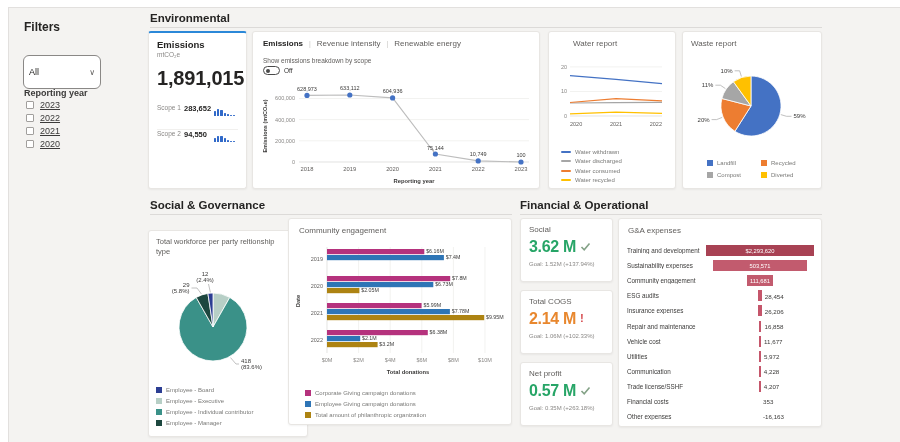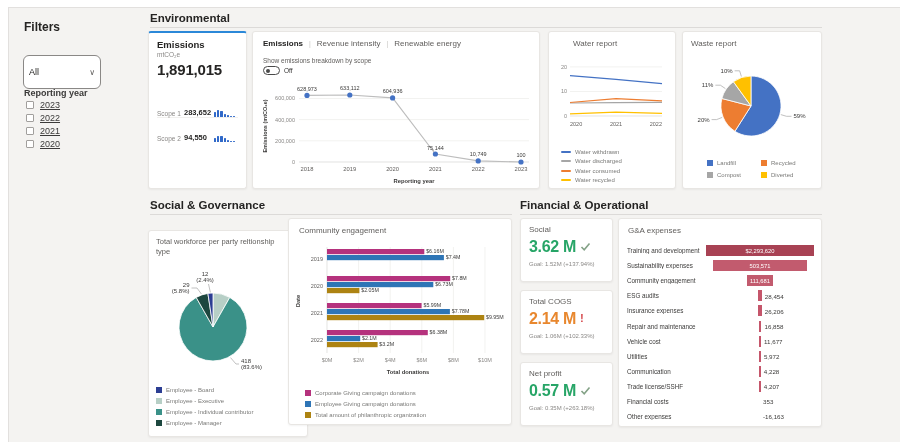--- a/index.html
+++ b/index.html
@@ -21,23 +21,23 @@
 #loc-select .chev{font-size:8px;color:#605e5c}
 #repyear-label{left:24px;top:88px;font-size:9px;font-weight:700;color:#3b3a39}
 #years{left:26px;top:100px;display:flex;flex-direction:column;gap:3px}
 .year-row{display:flex;align-items:center;gap:6px;height:10px}
 .cb{width:8px;height:8px;border:1px solid #a19f9d;border-radius:1px;background:#fff;display:inline-block}
 .year-label{font-size:9px;color:#3b3a39;text-decoration:underline}
 
 #card-ekpi{left:148px;top:31px;width:99px;height:158px;border-top:2px solid #2b88d8;padding:6px 8px}
 #card-ekpi .title{font-size:9.5px;font-weight:600}
 #card-ekpi .unit{font-size:6.5px;color:#8a8886;margin-top:1px}
-#card-ekpi .total{font-size:15px;font-weight:700;letter-spacing:-.2px;margin-top:3px}
+#card-ekpi .total{font-size:20px;font-weight:700;letter-spacing:-.2px;margin-top:9px}
 #scopes{margin-top:14px}
-.scope-row{display:flex;align-items:flex-end;height:25px}
+.scope-row{display:flex;align-items:flex-start;height:25px}
 .scope-row.bt{border-top:1px solid #f1f0ee}
 .scope-name{font-size:6.5px;color:#8a8886;width:27px}
 .scope-val{font-size:7.5px;font-weight:700;flex:1}
 .spark{display:flex;align-items:flex-end;gap:1px;width:24px;height:12px}
 .spark i{width:2.2px;display:block;border-radius:.5px}
 
 #card-echart{left:252px;top:31px;width:288px;height:158px}
 #tabs{position:absolute;left:10px;top:7px;display:flex;align-items:baseline;gap:6px}
 .tab{font-size:8px;color:#605e5c;cursor:pointer}
 .tab.active{font-weight:700;color:#252423}

